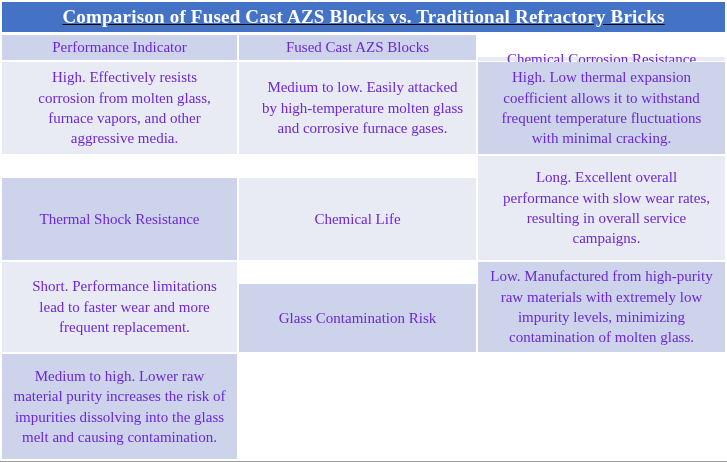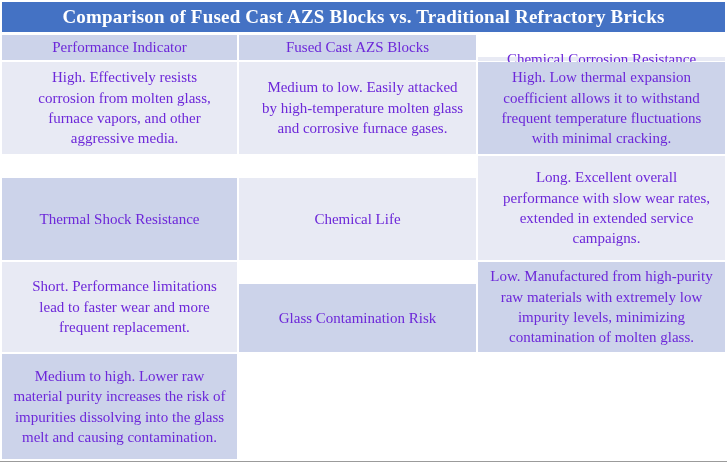--- a/index.html
+++ b/index.html
@@ -16,20 +16,21 @@
     background: #ffffff;
     border-bottom: 1px solid #9b9b9b;
   }
   .title-bar {
     height: 30px;
     background: #4472c4;
     display: flex;
     align-items: center;
     justify-content: center;
     margin-bottom: 3px;
+    text-decoration: underline;
   }
   .title-bar span {
     color: #ffffff;
     font-weight: bold;
     font-size: 19px;
     letter-spacing: 0.2px;
     white-space: nowrap;
   }
   .tbl {
     display: grid;
@@ -73,21 +74,21 @@
     <div class="cell hcell">Fused Cast AZS Blocks</div>
 
     <div class="cell light ind">Chemical Corrosion Resistance</div>
     <div class="cell light">High. Effectively resists corrosion from molten glass, furnace vapors, and other aggressive media.</div>
     <div class="cell light">Medium to low. Easily attacked by high-temperature molten glass and corrosive furnace gases.</div>
 
     <div class="cell dark">High. Low thermal expansion coefficient allows it to withstand frequent temperature fluctuations with minimal cracking.</div>
     <div class="cell dark ind">Thermal Shock Resistance</div>
 
     <div class="cell light ind">Chemical Life</div>
-    <div class="cell light">Long. Excellent overall performance with slow wear rates, extended in extended service campaigns.</div>
+    <div class="cell light">Long. Excellent overall performance with slow wear rates, resulting in overall service campaigns.</div>
     <div class="cell light">Short. Performance limitations lead to faster wear and more frequent replacement.</div>
 
     <div class="cell dark ind">Glass Contamination Risk</div>
     <div class="cell dark">Low. Manufactured from high-purity raw materials with extremely low impurity levels, minimizing contamination of molten glass.</div>
     <div class="cell dark">Medium to high. Lower raw material purity increases the risk of impurities dissolving into the glass melt and causing contamination.</div>
 
   </div>
 </div>
 
 </body></html>

